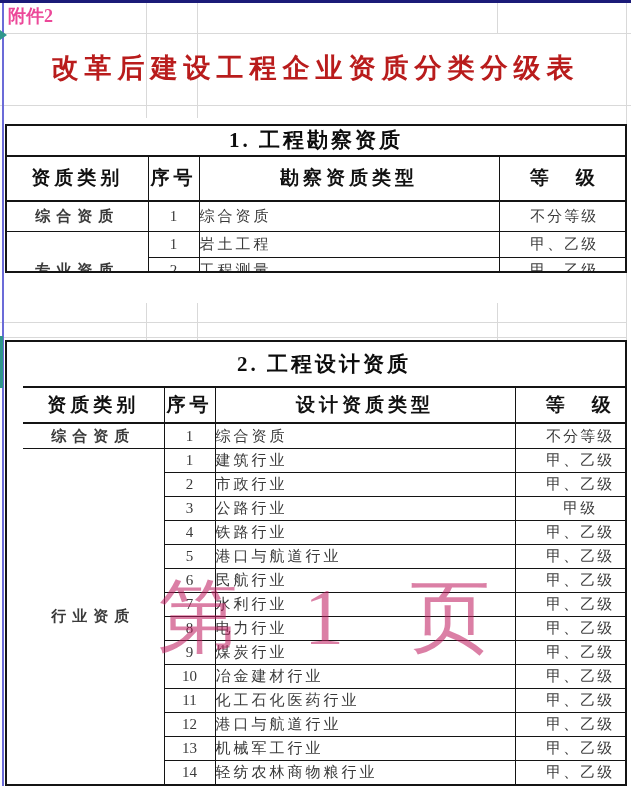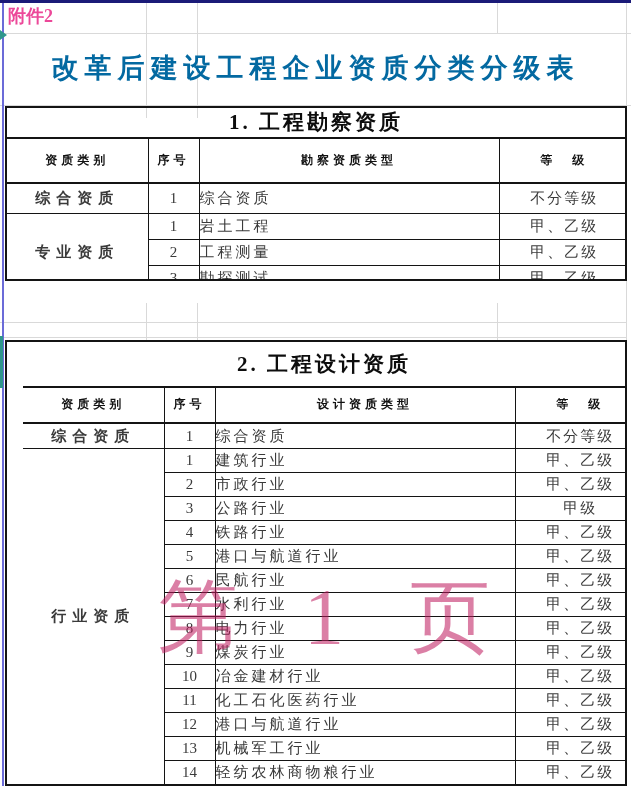--- a/index.html
+++ b/index.html
@@ -11,33 +11,33 @@
   .edge-top{position:absolute;left:0;top:0;width:631px;height:3px;background:#1b1b78;}
   .edge-left{position:absolute;left:2px;top:0;width:2px;height:786px;background:#6b6bd8;}
   .edge-left-teal{position:absolute;left:0;top:336px;width:3px;height:52px;background:#2e968c;}
   .corner-teal{position:absolute;left:0;top:30px;width:0;height:0;
     border-top:5px solid transparent;border-bottom:5px solid transparent;border-left:7px solid #2e968c;}
   
   .gl{position:absolute;background:#d9d9d9;}
   
   .attach{position:absolute;left:8px;top:4px;font-size:18px;font-weight:bold;color:#ec4899;}
   .title{position:absolute;left:0;top:38px;width:631px;height:60px;line-height:60px;
-    text-align:center;font-size:27px;font-weight:bold;letter-spacing:6px;color:#0369a1;white-space:nowrap;}
+    text-align:center;font-size:27px;font-weight:bold;letter-spacing:6px;color:#b91c1c;white-space:nowrap;}
   
   .section{position:absolute;left:5px;width:622px;border:2px solid #141414;box-sizing:border-box;background:transparent;overflow:hidden;}
-  #section1{top:106px;height:175px;}
+  #section1{top:124px;height:149px;}
   #section2{top:340px;height:446px;padding-left:16px;}
   .sec-heading{text-align:center;font-weight:bold;font-size:21px;letter-spacing:3px;
     border-bottom:2px solid #141414;color:#0d0d0d;white-space:nowrap;}
   #section1 .sec-heading{height:29px;line-height:29px;}
   #section2 .sec-heading{height:44px;line-height:44px;}
   table.qual{border-collapse:collapse;table-layout:fixed;width:100%;border:hidden;}
   table.qual td,table.qual th{border:1.5px solid #141414;padding:0;vertical-align:middle;
     font-size:15px;color:#3a3a3a;line-height:1.1;overflow:hidden;white-space:nowrap;}
-  table.qual th{font-size:12px;font-weight:bold;letter-spacing:4px;color:#111;text-align:center;}
+  table.qual th{font-size:19px;font-weight:bold;letter-spacing:4px;color:#111;text-align:center;}
   tr.hdr th{border-bottom-width:2px;}
   td.c-cat{font-size:18px;font-weight:bold;letter-spacing:6px;color:#111;text-align:center;}
   td.c-no{text-align:center;color:#333;}
   td.c-type{text-align:left;padding-left:7px;letter-spacing:3px;}
   td.c-grade{text-align:center;letter-spacing:2px;}
   
   #t1 tr.hdr{height:44px;} #t1 tr.r-comp{height:30px;} #t1 tr.r{height:26px;}
   #t2 tr.hdr{height:35px;} #t2 tr.r-comp{height:25px;} #t2 tr.r{height:24px;}
   
   .watermark{position:absolute;left:158px;top:564px;font-size:80px;color:#be185d;opacity:0.55;

